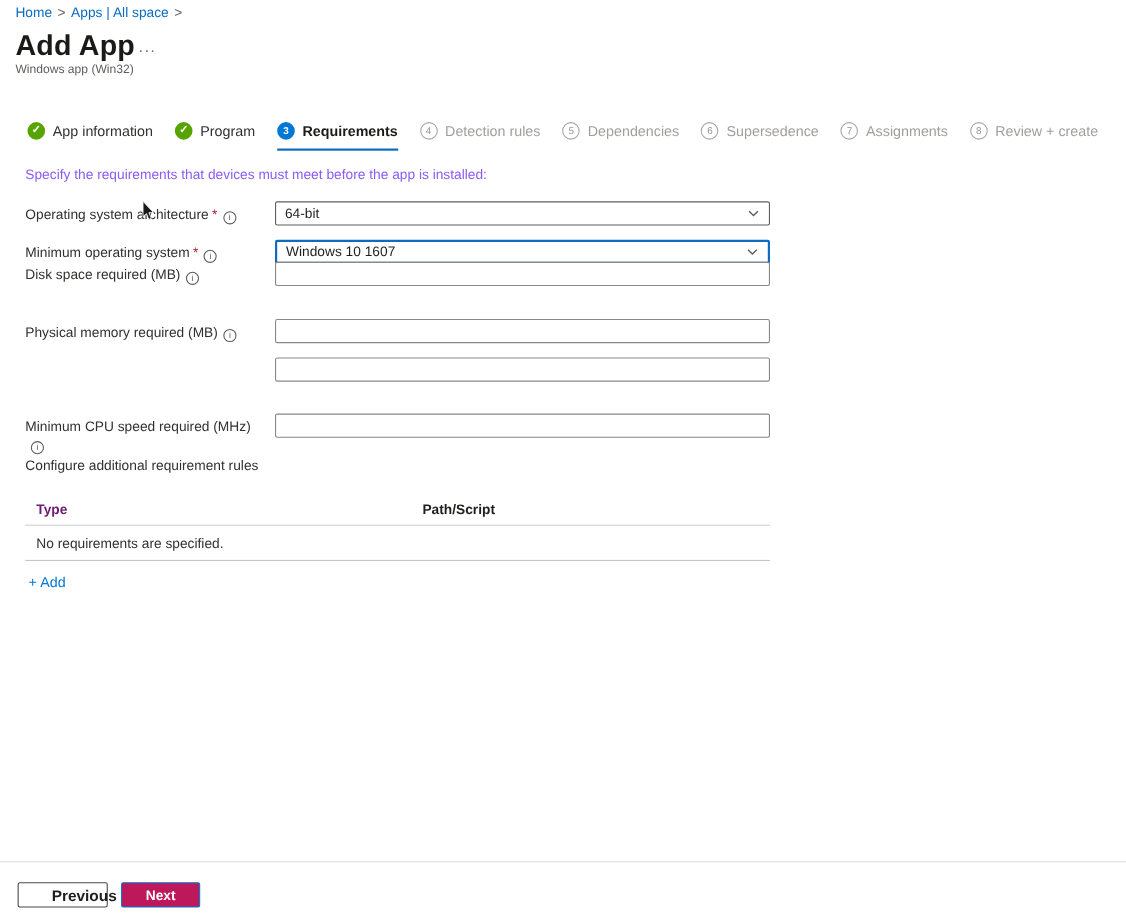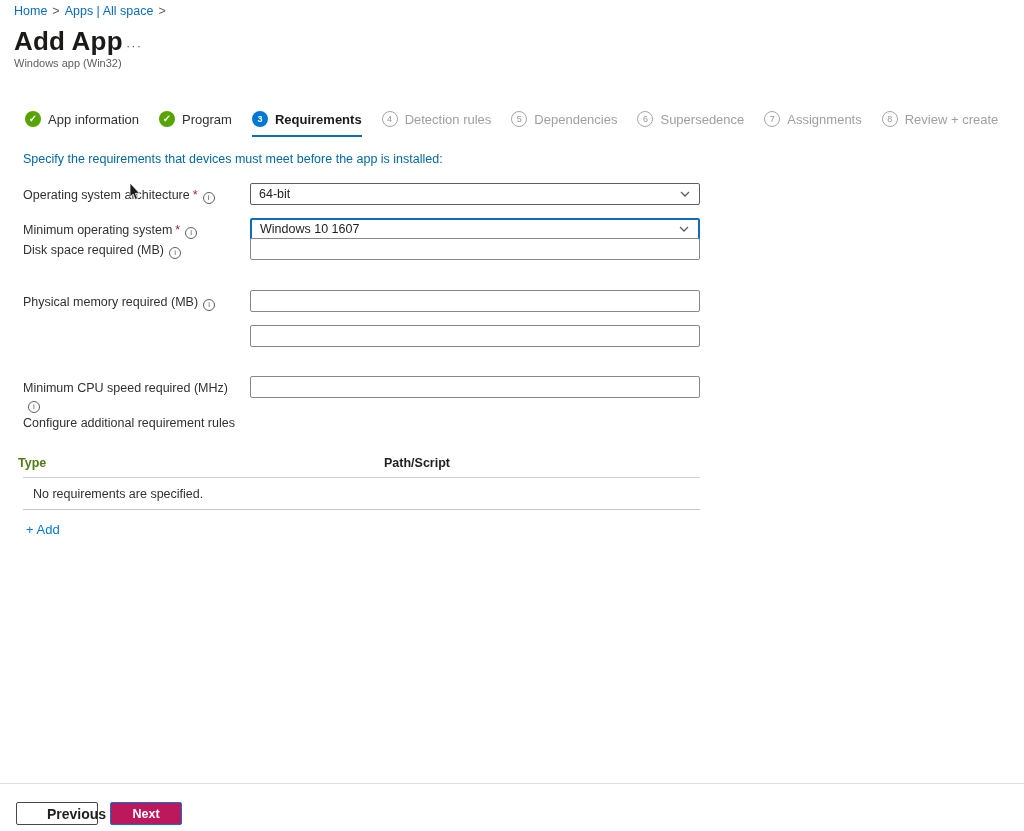--- a/index.html
+++ b/index.html
@@ -25,21 +25,21 @@
     font-size:9px; line-height:1;
   }
   .step.done .step-circle   { background:#57a300; color:#fff; font-size:10px; font-weight:bold; }
   .step.active .step-circle { background:#0078d4; color:#fff; font-weight:bold; }
   .step.upcoming .step-circle { background:#fff; border:1px solid #a8a6a4; color:#979593; }
   .step-label { font-size:13px; color:#323130; }
   .step.active { border-bottom:2px solid #0f6cbd; }
   .step.active .step-label { font-weight:bold; color:#1b1a19; }
   .step.upcoming .step-label { color:#a19f9d; }
   
-  .intro { position:absolute; top:152px; left:23px; font-size:12.5px; color:#0369a1; }
+  .intro { position:absolute; top:152px; left:23px; font-size:12.5px; color:#8b5cf6; }
   .form-row { position:absolute; left:0; width:1024px; height:22px; }
   .field-label {
     position:absolute; left:23px; top:4px; width:220px;
     font-size:12.5px; color:#323130; line-height:16px;
   }
   .req { color:#a4262c; margin-left:3px; }
   .info-icon {
     display:inline-block; width:12px; height:12px; margin-left:5px;
     border:1px solid #605e5c; border-radius:50%;
     font-size:8px; line-height:10px; text-align:center; color:#605e5c;
@@ -50,21 +50,21 @@
     background:#fff; border:1px solid #605e5c; border-radius:2px;
   }
   .select { display:flex; align-items:center; padding:0 8px; cursor:pointer; }
   .select.focused { border:2px solid #0f6cbd; }
   .select-value { flex:1; font-size:12.5px; color:#201f1e; }
   .chevron { flex:0 0 12px; }
   .text-input { border:1px solid #8a8886; font-family:inherit; font-size:12.5px; padding:0 8px; color:#201f1e; }
   .section-title { position:absolute; top:416px; left:23px; font-size:12.5px; color:#323130; }
   
   .tbl-header { position:absolute; top:456px; left:0; width:1024px; }
-  .tbl-h-type   { position:absolute; left:18px;  font-size:12.5px; font-weight:bold; color:#4d7c0f; }
+  .tbl-h-type   { position:absolute; left:33px;  font-size:12.5px; font-weight:bold; color:#701a75; }
   .tbl-h-path   { position:absolute; left:363px; font-size:12.5px; font-weight:bold; color:#201f1e;padding-left:21px; }
   .tbl-line-1 { position:absolute; top:477px; left:23px; width:677px; height:1px; background:#d2d0ce; }
   .tbl-empty  { position:absolute; top:487px; left:33px; font-size:12.5px; color:#323130; }
   .tbl-line-2 { position:absolute; top:509px; left:23px; width:677px; height:1px; background:#c8c6c4; }
   .add-link { position:absolute; top:522px; left:26px; font-size:13px; color:#0078d4; cursor:pointer; }
   
   .footer-divider { position:absolute; top:783px; left:0; width:1024px; height:1px; background:#e1dfdd; }
   .btn-secondary {
     position:absolute; top:802px; left:16px; width:82px; height:23px;
     background:#fff; border:1px solid #4a4948; border-radius:2px;

